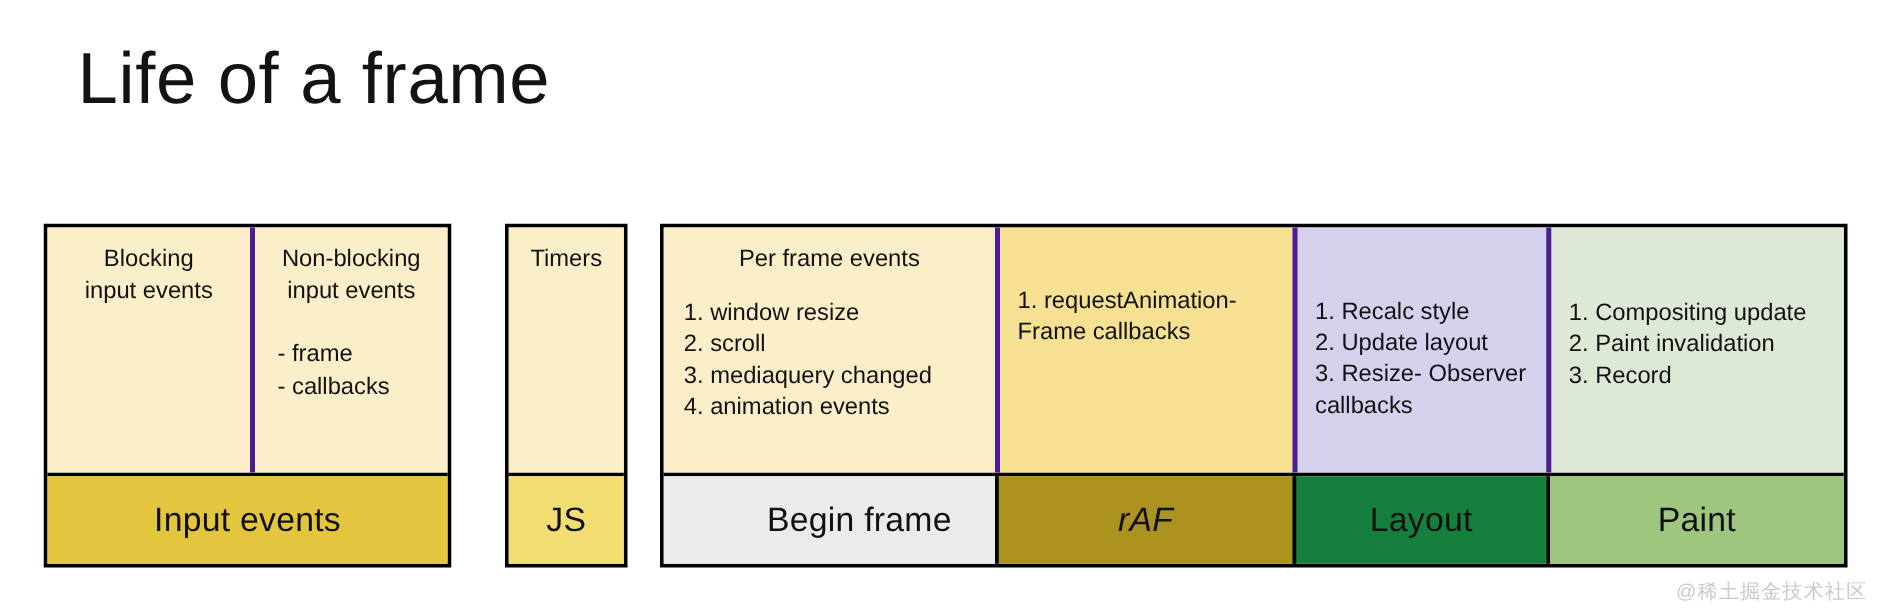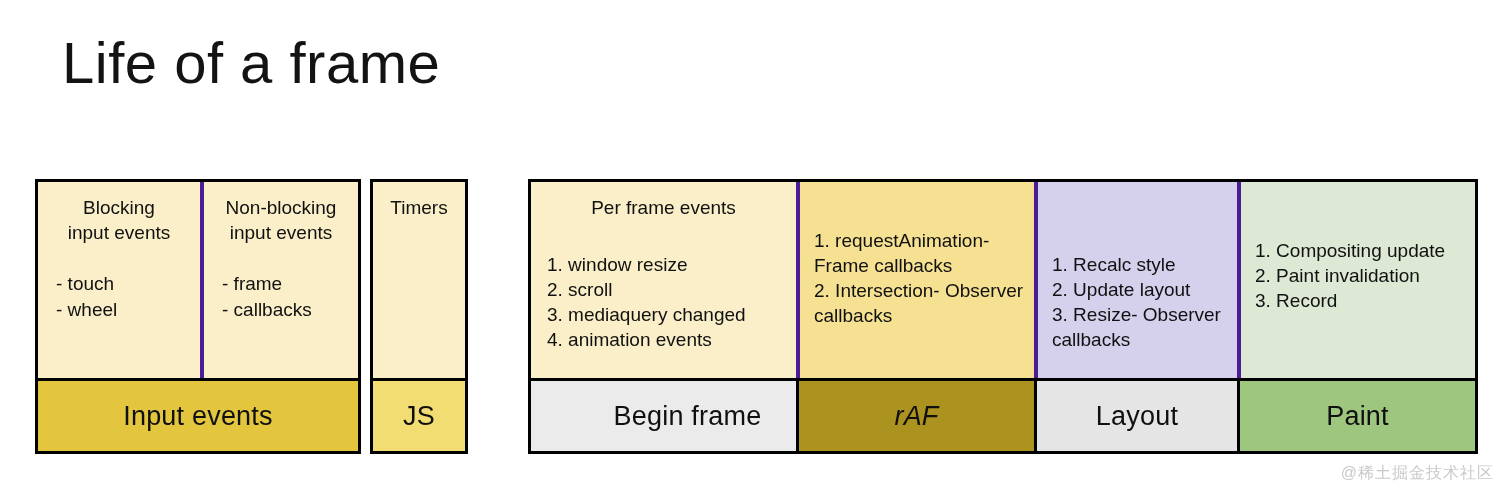--- a/index.html
+++ b/index.html
@@ -93,21 +93,21 @@
 
   .panel-heading {
     text-align: center;
     font-size: 19px;
     line-height: 25px;
     margin: 13px 6px 0 6px;
     color: #111111;
   }
 
   .panel-list {
-    margin: 32px 0 0 0;
+    margin: 18px 0 0 0;
     padding: 0 6px 0 16px;
     list-style: none;
     font-size: 19px;
     line-height: 25px;
     color: #111111;
   }
   .panel-list li {
     white-space: pre-line;
   }
 
@@ -134,21 +134,21 @@
     right: 18px;
     bottom: 8px;
     font-size: 16px;
     color: #c9c9c9;
     letter-spacing: 1px;
     white-space: nowrap;
   }
 
   
   #group-input  { left: 35px;  width: 326px; }
-  #group-timers { left: 370px; width: 98px;  }
+  #group-timers { left: 404px; width: 98px;  }
   #group-frame  { left: 528px; width: 950px; }
 
   
   .p-blocking     { width: 162px; }
   .p-nonblocking  { width: 158px; }
   .p-timers       { width: 92px;  }
   .p-perframe     { width: 265px; }
   .p-raf          { width: 238px; }
   .p-layout       { width: 203px; }
   .p-paint        { width: 238px; }
@@ -166,24 +166,20 @@
 <div id="page-title">Life of a frame</div>
 
 <div id="diagram">
 
   <div class="group" id="group-input">
     <div class="upper-row">
 
       <div class="panel p-blocking" style="background:#faefc8;">
         <div class="panel-heading" style="white-space:pre-line;">Blocking
 input events</div>
-        <ul class="dash-list">
-          <li>- touch</li>
-          <li>- wheel</li>
-        </ul>
       </div>
 
       <div class="panel p-nonblocking" style="background:#faefc8;">
         <div class="panel-heading" style="white-space:pre-line;">Non-blocking
 input events</div>
         <ul class="dash-list">
           <li>- frame</li>
           <li>- callbacks</li>
         </ul>
       </div>
@@ -221,27 +217,25 @@
           <li>2. scroll</li>
           <li>3. mediaquery changed</li>
           <li>4. animation events</li>
         </ul>
       </div>
 
       <div class="panel p-raf" style="background:#f5e191;">
         <ul class="tight-list" style="margin-top:46px;">
           <li>1. requestAnimation-
 Frame callbacks</li>
-          <li>2. Intersection-
-Observer callbacks</li>
         </ul>
       </div>
 
       <div class="panel p-layout" style="background:#d5d0ec;">
-        <ul class="tight-list" style="margin-top:70px;">
+        <ul class="tight-list" style="margin-top:55px;">
           <li>1. Recalc style</li>
           <li>2. Update layout</li>
           <li>3. Resize-
 Observer callbacks</li>
         </ul>
       </div>
 
       <div class="panel p-paint" style="background:#dde9d5;">
         <ul class="tight-list" style="margin-top:56px;">
           <li>1. Compositing update</li>
@@ -252,21 +246,21 @@
 
     </div>
 
     <div class="lower-row">
       <div class="bar b-begin" style="background:#ebebeb;padding-left:48px;">
         <span class="bar-label">Begin frame</span>
       </div>
       <div class="bar b-raf" style="background:#ac921e;">
         <span class="bar-label">rAF</span>
       </div>
-      <div class="bar b-layout" style="background:#e5e5e5;">
+      <div class="bar b-layout" style="background:#15803d;">
         <span class="bar-label">Layout</span>
       </div>
       <div class="bar b-paint" style="background:#9ec67f;">
         <span class="bar-label">Paint</span>
       </div>
     </div>
   </div>
 
 </div>
 

